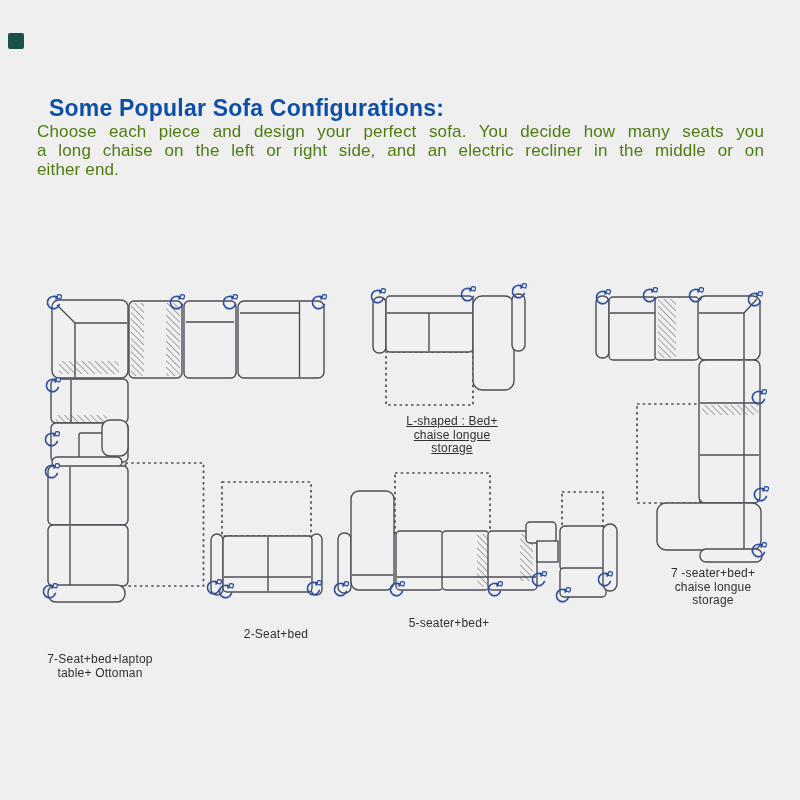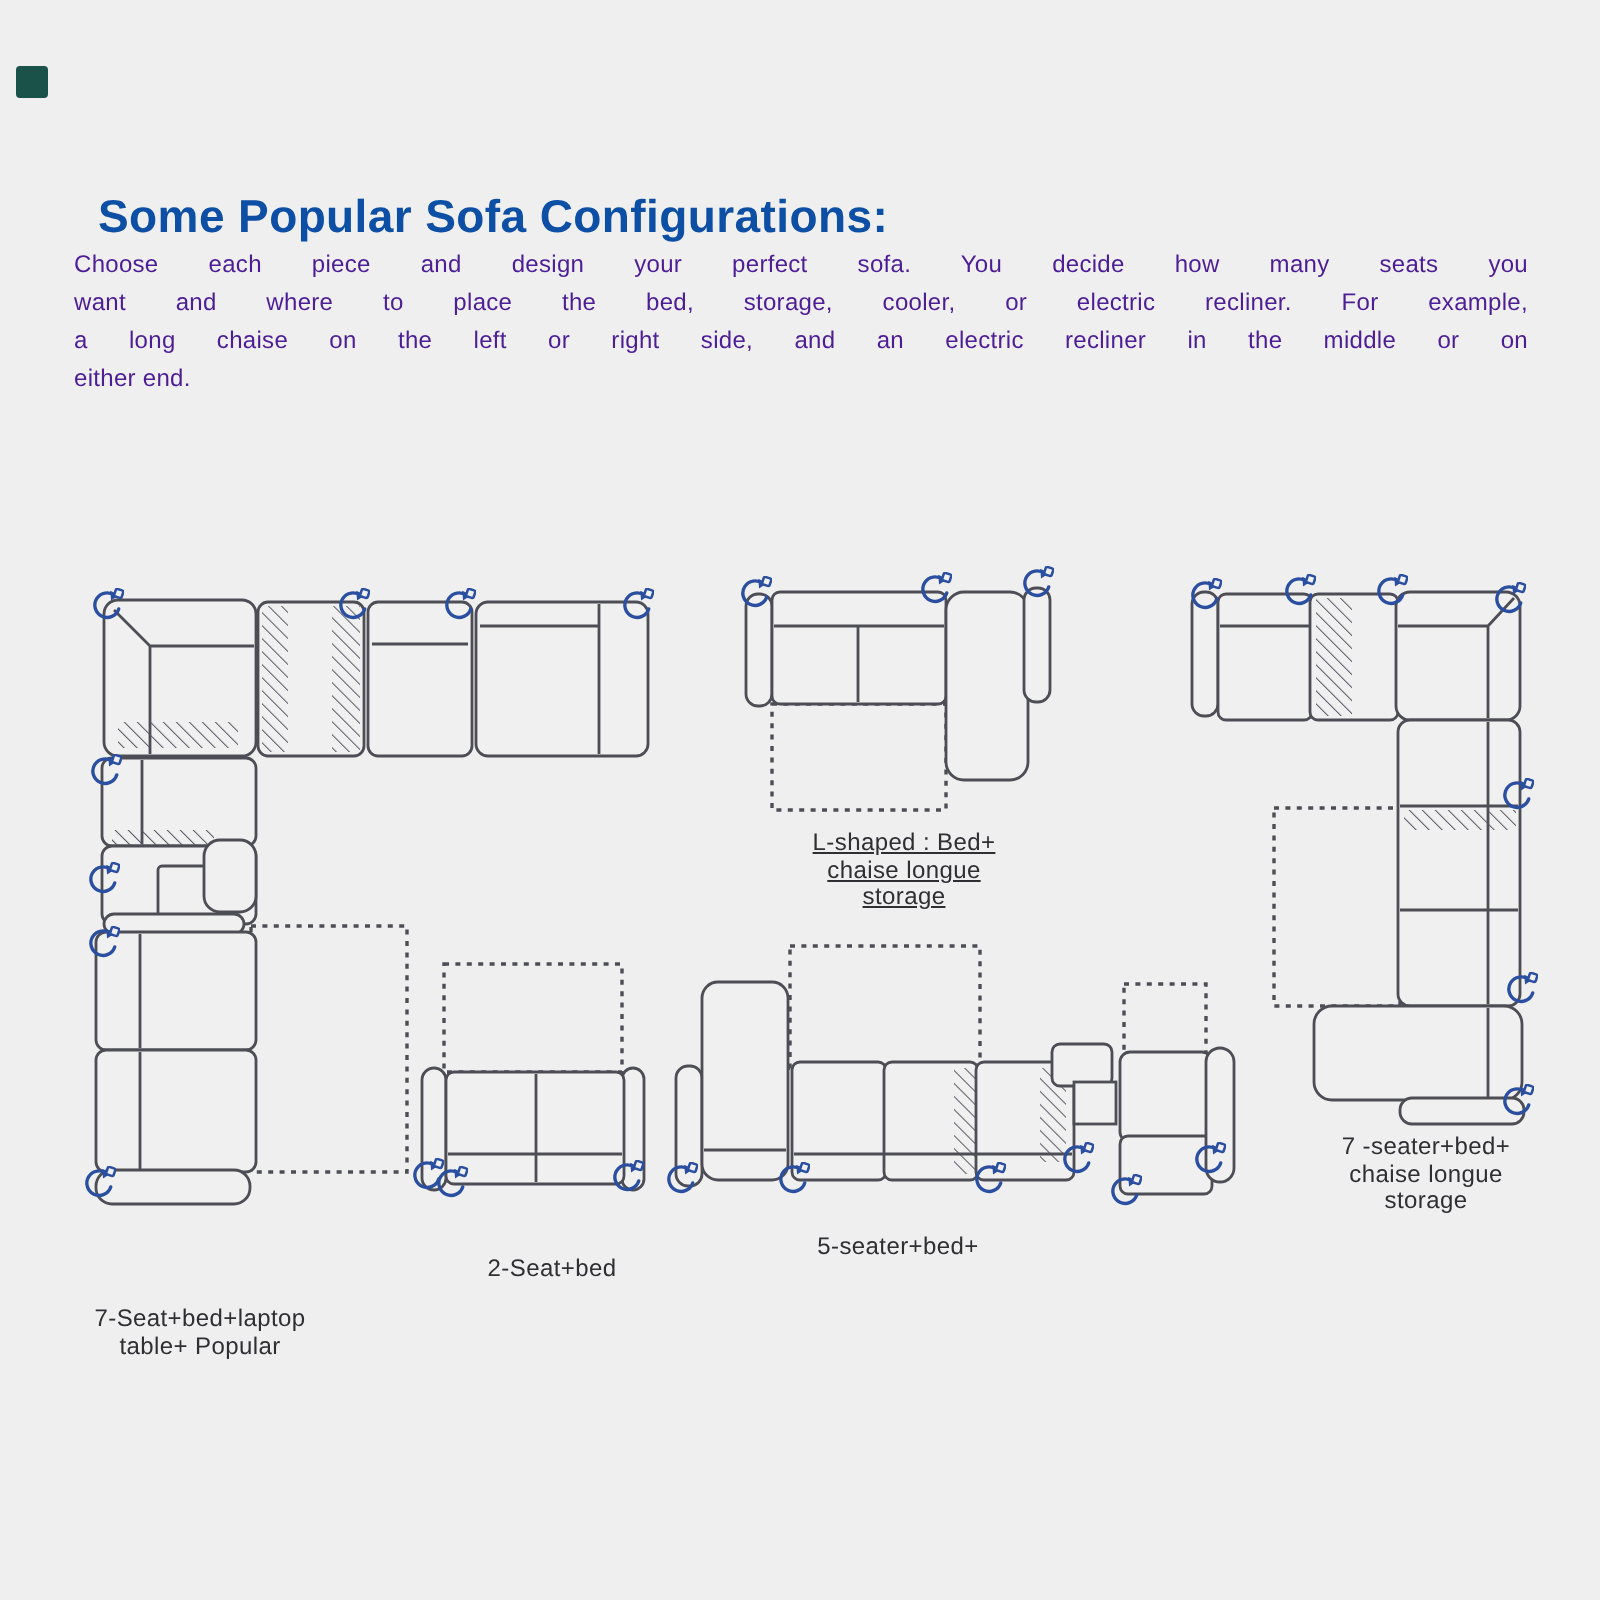--- a/index.html
+++ b/index.html
@@ -11,42 +11,41 @@
   .brand-square{
     position:absolute;left:8px;top:33px;width:16px;height:16px;
     background:#1a5148;border-radius:2px;
   }
   .page-title{
     position:absolute;left:37px;top:83px;margin:12px;
     font-size:23px;font-weight:bold;color:#0d4fa4;letter-spacing:.2px;
   }
   .intro{
     position:absolute;left:37px;top:123px;width:727px;
-    font-size:12px;line-height:18.9px;color:#4c1d95;
+    font-size:17px;line-height:18.9px;color:#4d7c0f;
     letter-spacing:.15px;
   }
   .intro .line{text-align:justify;text-align-last:justify;}
   .intro .line:last-child{text-align:center;text-align-last:left;}
   .diagram-svg{position:absolute;left:0;top:280px;width:800px;height:390px;}
   .cfg-label{
     position:absolute;transform:translateX(-50%);
     font-size:12px;line-height:13.5px;color:#2f2f33;
     text-align:center;white-space:nowrap;letter-spacing:.2px;
   }
 </style>
 </head>
 <body>
 
 <div class="brand-square"></div>
 
 <h1 class="page-title">Some Popular Sofa Configurations:</h1>
 
 <div class="intro">
   <div class="line">Choose each piece and design your perfect sofa. You decide how many seats you</div>
-  <div class="line">want and where to place the bed, storage, cooler, or electric recliner. For example,</div>
   <div class="line">a long chaise on the left or right side, and an electric recliner in the middle or on</div>
   <div class="line">either end.</div>
 </div>
 
 <svg class="diagram-svg" viewBox="0 280 800 390" fill="none" stroke="#4d4d56" stroke-width="1.4">
   <defs>
     <pattern id="hatch" patternUnits="userSpaceOnUse" width="4.6" height="4.6" patternTransform="rotate(-45)">
       <line x1="0" y1="0" x2="0" y2="4.6" stroke="#55555e" stroke-width="1"></line>
     </pattern>
     <symbol id="rotIcon" viewBox="0 0 20 20">
@@ -158,21 +157,21 @@
     <use href="#rotIcon" x="687" y="287" width="17" height="17"></use>
     <use href="#rotIcon" x="746" y="291" width="17" height="17"></use>
     <use href="#rotIcon" x="750" y="389" width="17" height="17"></use>
     <use href="#rotIcon" x="752" y="486" width="17" height="17"></use>
     <use href="#rotIcon" x="750" y="542" width="17" height="17"></use>
   </g>
 </svg>
 
 <div class="cfg-label" style="left:100px;top:628px;margin-top:25px;">
   <div>7-Seat+bed+laptop</div>
-  <div>table+ Popular</div>
+  <div>table+ Ottoman</div>
 </div>
 
 <div class="cfg-label" style="left:276px;top:628px;">
   <div>2-Seat+bed</div>
 </div>
 
 <div class="cfg-label" style="left:452px;top:415px;text-decoration:underline;">
   <div>L-shaped : Bed+</div>
   <div>chaise longue</div>
   <div>storage</div>

